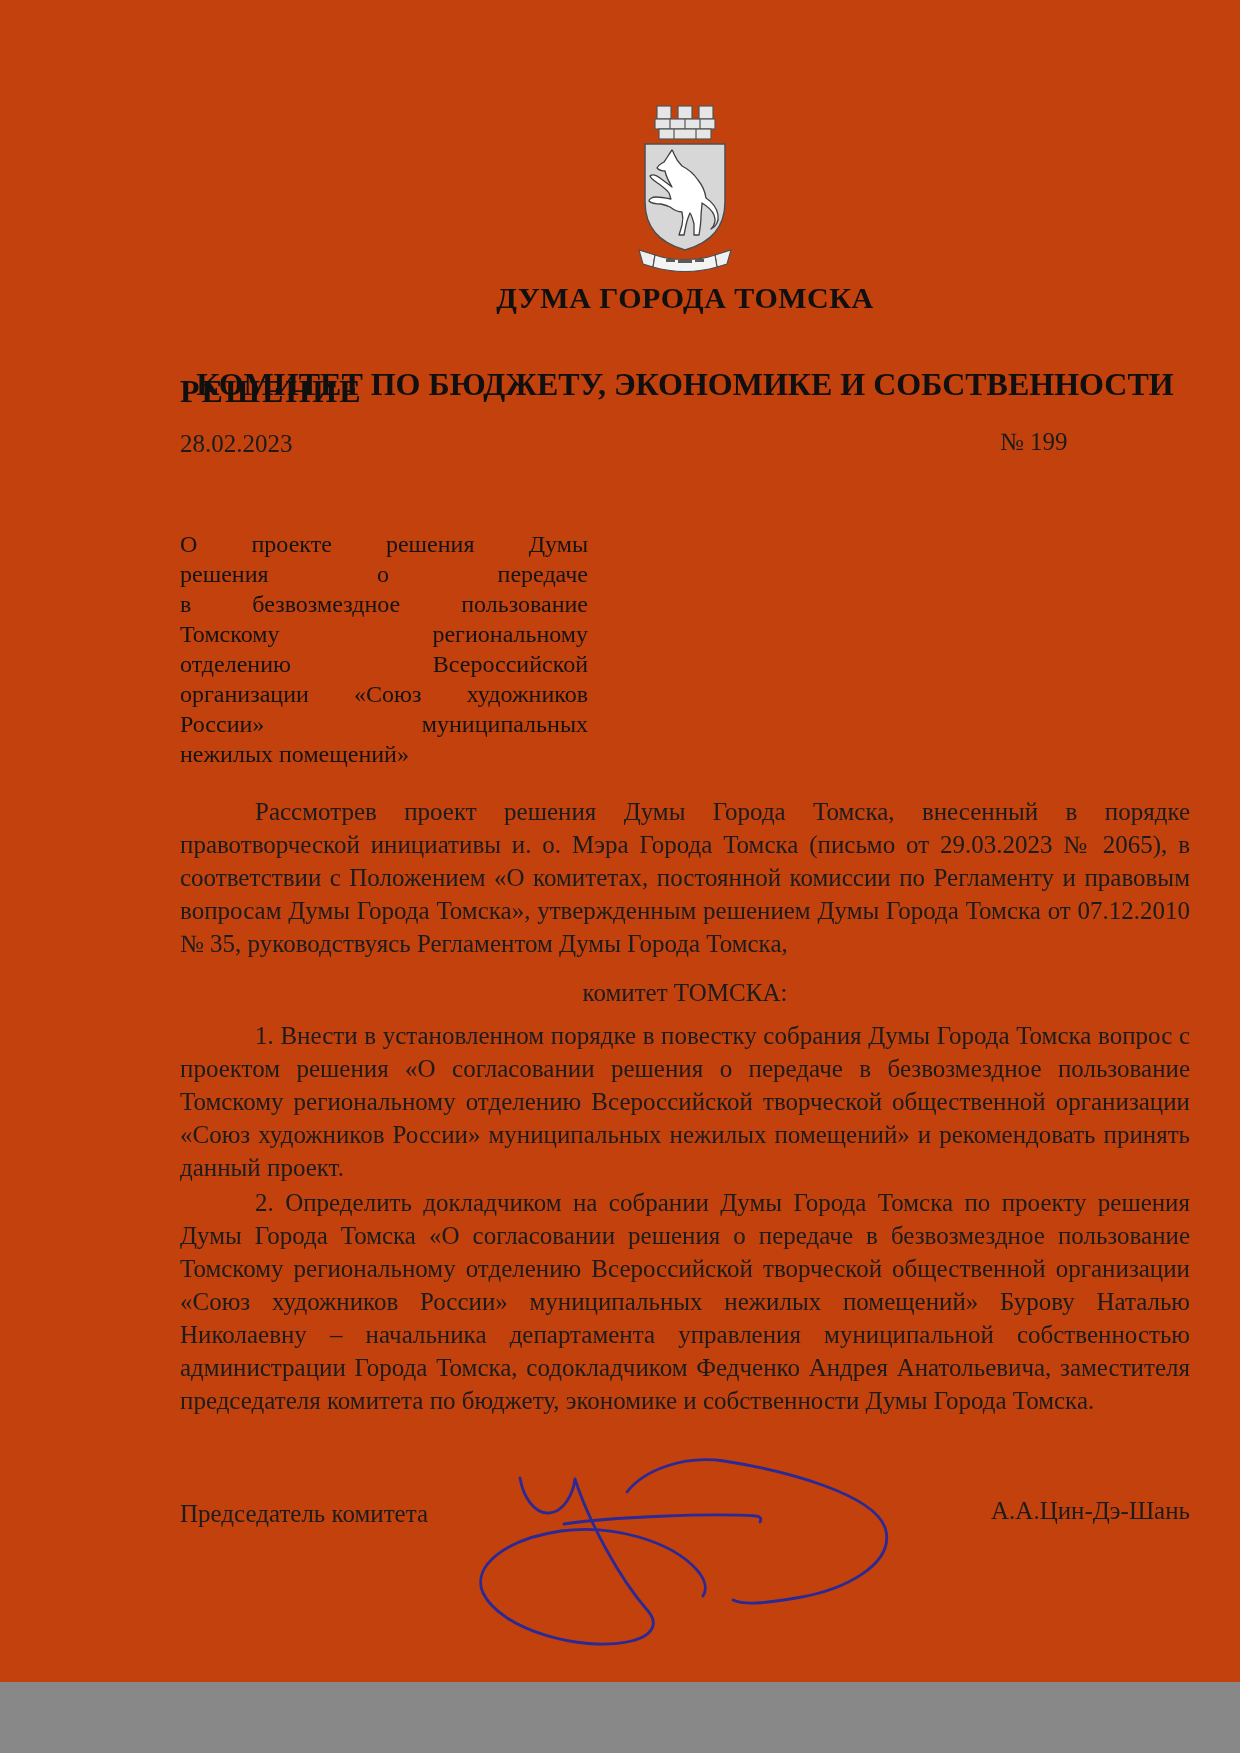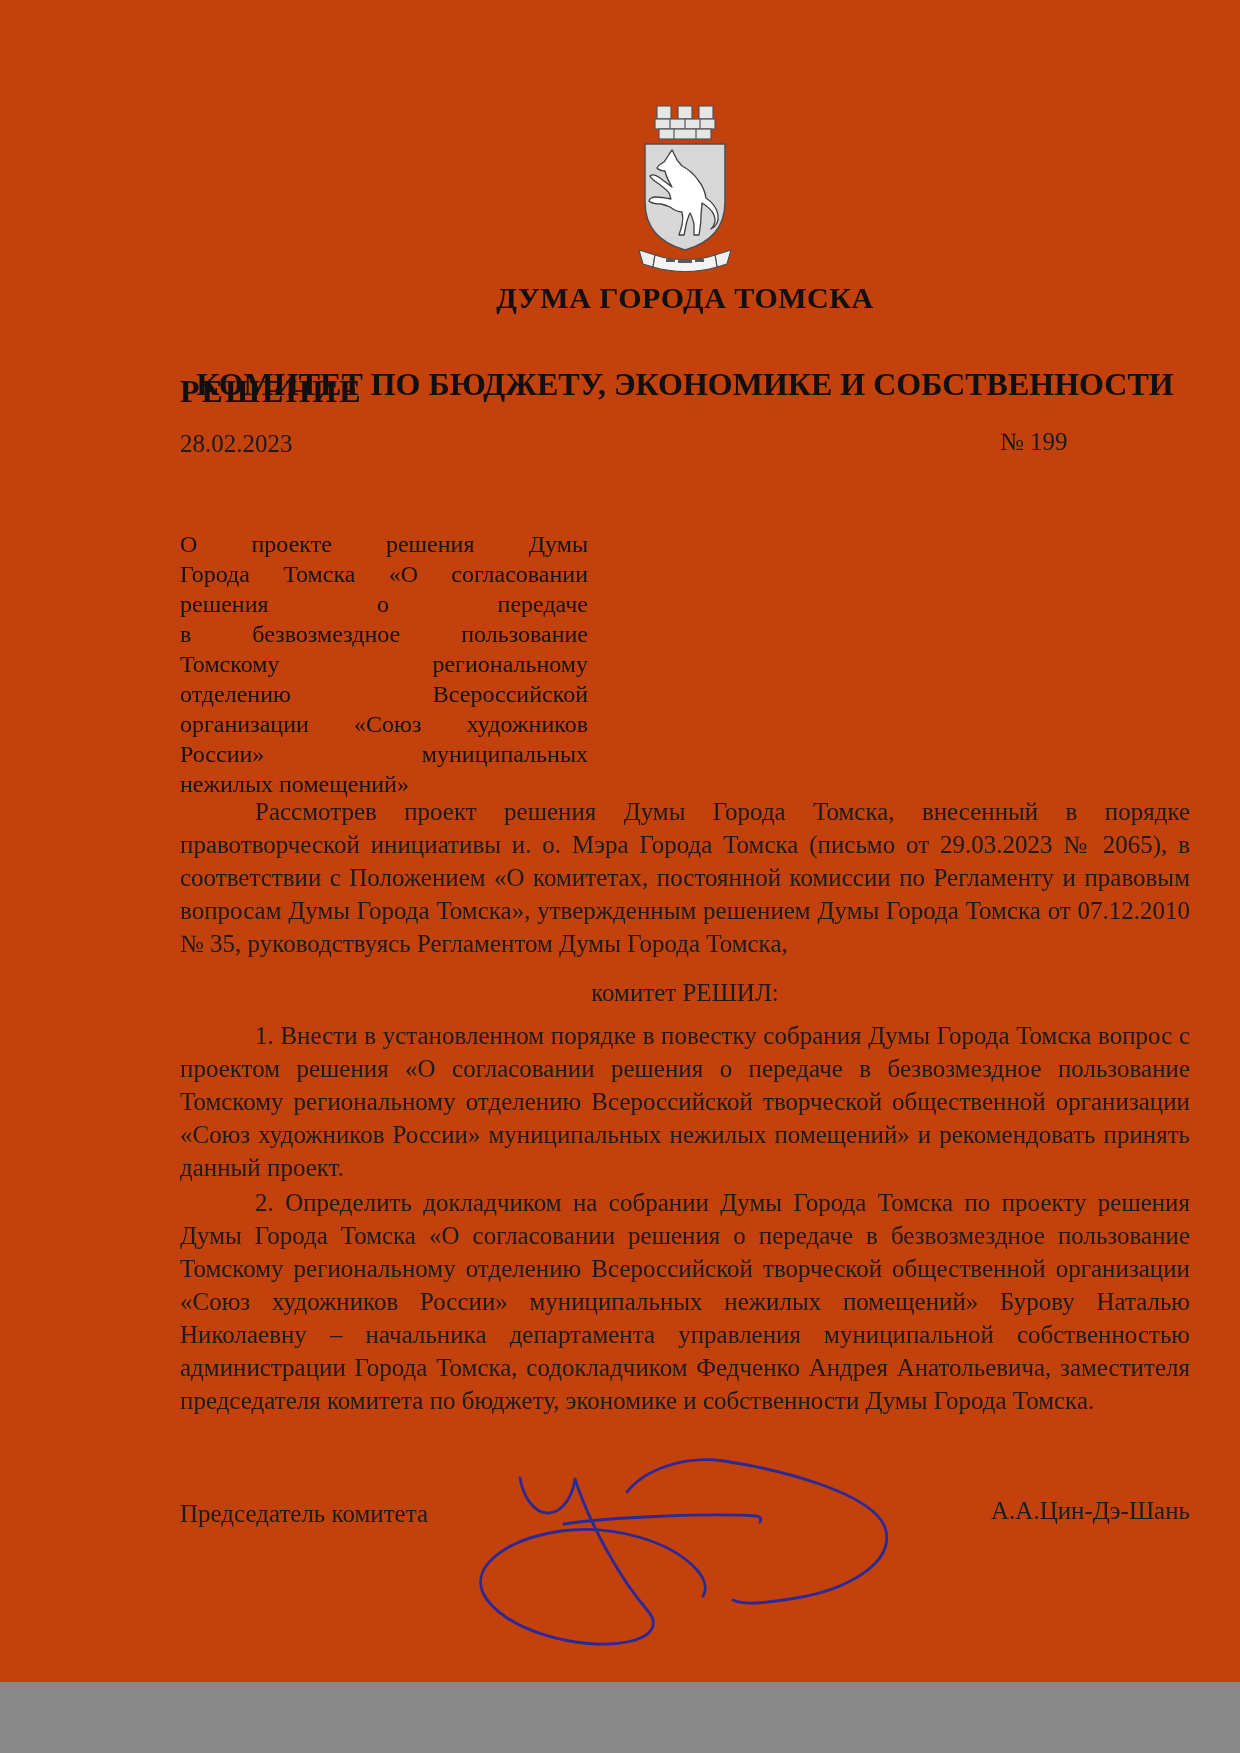--- a/index.html
+++ b/index.html
@@ -85,33 +85,32 @@
 
   <div class="org-title">ДУМА ГОРОДА ТОМСКА</div>
   <div class="committee-title">КОМИТЕТ ПО БЮДЖЕТУ, ЭКОНОМИКЕ И СОБСТВЕННОСТИ</div>
   <div class="doc-type">РЕШЕНИЕ</div>
 
   <div class="doc-date">28.02.2023</div>
   <div class="doc-number">№ 199</div>
 
   <div class="subject">
     <div class="s-line">О проекте решения Думы</div>
-    <div class="s-line">Города Томска «О согласовании</div>
     <div class="s-line">решения о передаче</div>
     <div class="s-line">в&nbsp;безвозмездное пользование</div>
     <div class="s-line">Томскому региональному</div>
     <div class="s-line">отделению Всероссийской</div>
     <div class="s-line">организации «Союз художников</div>
     <div class="s-line">России» муниципальных</div>
     <div class="s-line">нежилых помещений»</div>
   </div>
 
   <p class="body-par preamble">Рассмотрев проект решения Думы Города Томска, внесенный в порядке правотворческой инициативы и. о. Мэра Города Томска (письмо от 29.03.2023 № 2065), в соответствии с Положением «О комитетах, постоянной комиссии по Регламенту и правовым вопросам Думы Города Томска», утвержденным решением Думы Города Томска от 07.12.2010 № 35, руководствуясь Регламентом Думы Города Томска,</p>
 
-  <div class="resolved">комитет РЕШИЛ:</div>
+  <div class="resolved">комитет ТОМСКА:</div>
 
   <p class="body-par item1">1. Внести в установленном порядке в повестку собрания Думы Города Томска вопрос с проектом решения «О согласовании решения о передаче в безвозмездное пользование Томскому региональному отделению Всероссийской творческой общественной организации «Союз художников России» муниципальных нежилых помещений» и рекомендовать принять данный проект.</p>
   <p class="body-par item2">2. Определить докладчиком на собрании Думы Города Томска по проекту решения Думы Города Томска «О согласовании решения о передаче в безвозмездное пользование Томскому региональному отделению Всероссийской творческой общественной организации «Союз художников России» муниципальных нежилых помещений» Бурову Наталью Николаевну – начальника департамента управления муниципальной собственностью администрации Города Томска, содокладчиком Федченко Андрея Анатольевича, заместителя председателя комитета по бюджету, экономике и собственности Думы Города Томска.</p>
 
   <div class="sig-label">Председатель комитета</div>
 
   <svg class="signature" viewBox="0 0 470 230">
     <g fill="none" stroke="#2b2995" stroke-width="2.8" stroke-linecap="round" stroke-linejoin="round">
       <path d="M90 48 C93 66 104 84 119 83 C134 82 143 64 145 49 C159 92 189 148 218 181 C229 194 223 207 197 212 C152 221 72 201 53 163 C41 136 76 109 131 101 C183 94 241 111 267 140 C274 148 278 158 273 166"></path>
       <path d="M197 62 C214 40 254 25 294 31 C352 40 448 64 456 101 C463 134 416 160 366 168 C341 172 316 176 303 170"></path>

